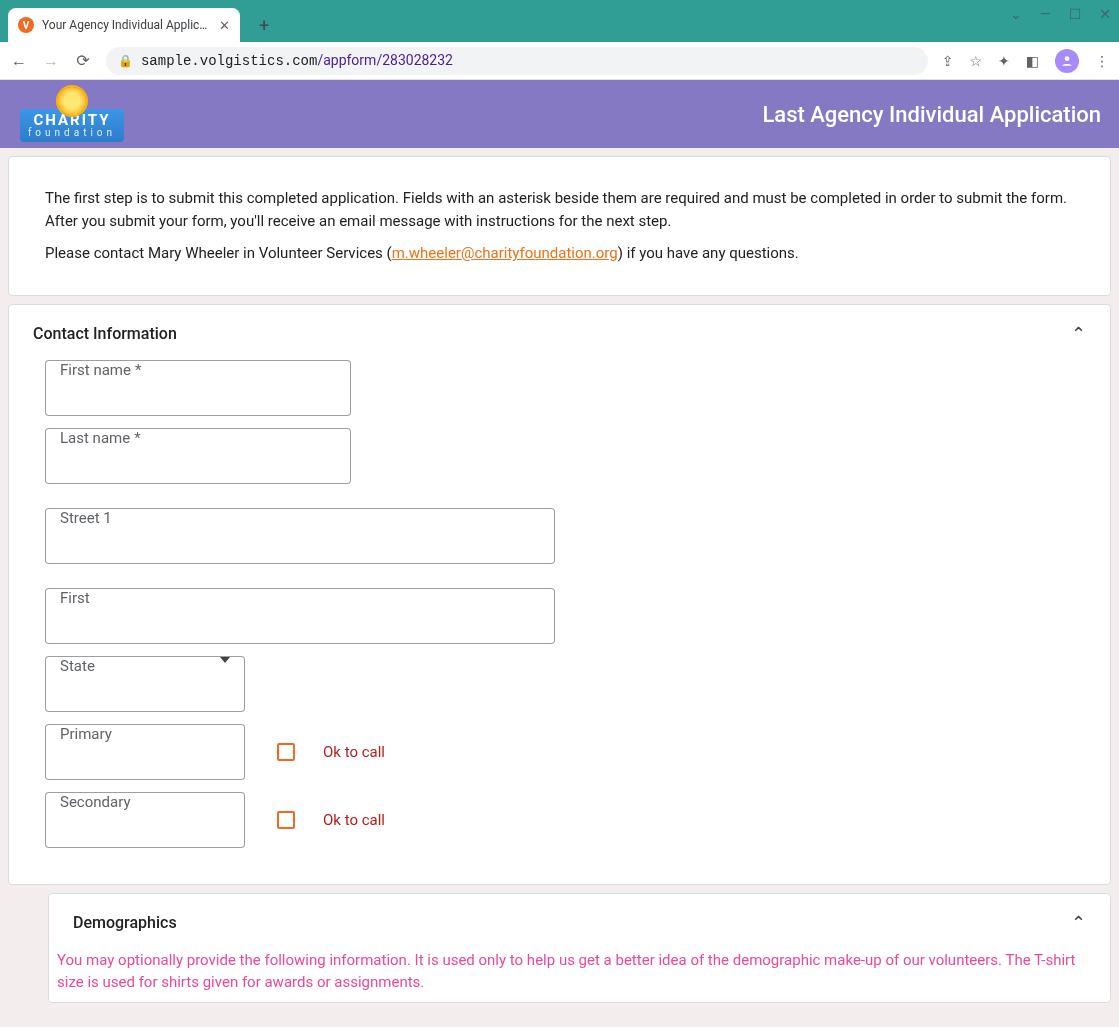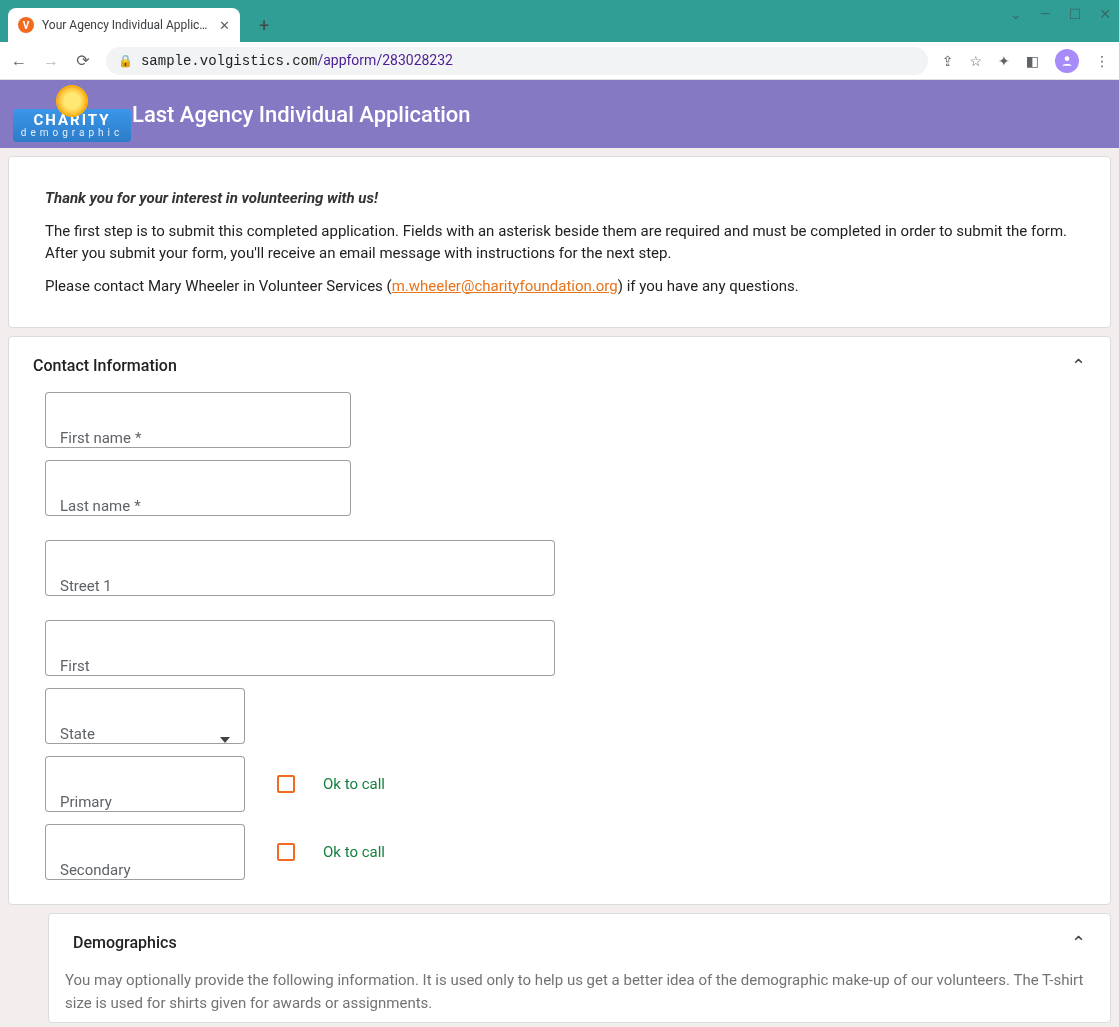--- a/index.html
+++ b/index.html
@@ -86,20 +86,21 @@
   }
 
   
   .page { background:#f4eded; height:calc(1027px - 80px); overflow:auto; padding:0; }
 
   .banner {
     background:#8679c4;
     height:68px;
     display:flex;
     align-items:center;
+    justify-content:space-between;
     padding:0 18px 0 12px;
   }
   .logo {
     display:flex; flex-direction:column; align-items:center; position:relative;
     width:120px;
   }
   .logo .sun {
     width:28px;height:28px;border-radius:50%;
     background: radial-gradient(circle,#ffe773 40%,#ffc93e 60%,#ff9800 90%);
     box-shadow: 0 0 0 2px #ffb300;
@@ -126,29 +127,29 @@
   }
   .card.intro p { margin:10px 0; font-size:15px; color:#222; line-height:1.5; }
   .card.intro .lead { font-style:italic; font-weight:bold; color:#333; }
   .card.intro a { color:#e8731a; text-decoration:underline; }
 
   .section-header {
     display:flex; justify-content:space-between; align-items:center;
     padding:18px 24px 4px 24px;
     font-size:16px; font-weight:500; color:#222;
   }
-  .section-card { background:#fff; border:1px solid #dadce0; border-radius:4px; margin:8px; padding-bottom:24px;}
+  .section-card { background:#fff; border:1px solid #dadce0; border-radius:4px; margin:8px; padding-bottom:36px;}
   .chev { font-size:18px; color:#444; cursor:pointer; }
 
   .field-wrap { padding:12px 36px 0 36px; }
   .text-field {
     border:1px solid rgba(0,0,0,.38);
     border-radius:4px;
     height:56px;
-    display:flex; align-items:flex-end;
+    display:flex; align-items:flex-start;
     padding:0 14px;
     color:#5f6368;
     font-size:15px;
     background:#fff;
     cursor:text;
   }
   .text-field.w-sm { width:306px; }
   .text-field.w-md { width:510px;margin-top:12px; }
   .text-field.w-xs { width:200px; }
   .text-field .req { margin-left:4px; }
@@ -157,23 +158,23 @@
   .select-field .dropdown-arrow {
     position:absolute; right:14px;
     border-left:5px solid transparent;
     border-right:5px solid transparent;
     border-top:6px solid #444;
   }
   .checkbox {
     width:18px;height:18px;border:2px solid #f26a21;border-radius:2px;
     margin-left:12px; cursor:pointer;
   }
-  .cb-label { margin-left:8px; font-size:15px; color:#15803d; }
-
-  .demo-text { padding:12px 24px 0 16px; font-size:15px; color:#737373; line-height:1.5;}
+  .cb-label { margin-left:8px; font-size:15px; color:#b91c1c; }
+
+  .demo-text { padding:12px 24px 0 8px; font-size:15px; color:#ec4899; line-height:1.5;}
 </style>
 </head>
 <body>
 
 <div class="browser-chrome">
   <div class="tab">
     <div class="favicon">V</div>
     <div class="tab-title">Your Agency Individual Applicati</div>
     <div class="tab-close">✕</div>
   </div>
@@ -211,28 +212,27 @@
   </div>
 </div>
 
 <div class="page">
 
   <div class="banner">
     <div class="logo">
       <div class="sun"></div>
       <div class="logo-box">
         <div class="l1">CHARITY</div>
-        <div class="l2">demographic</div>
+        <div class="l2">foundation</div>
       </div>
     </div>
     <div class="banner-title">Last Agency Individual Application</div>
   </div>
 
   <div class="card intro">
-    <p class="lead">Thank you for your interest in volunteering with us!</p>
     <p>The first step is to submit this completed application. Fields with an asterisk beside them are required and must be completed in order to submit the form. After you submit your form, you'll receive an email message with instructions for the next step.</p>
     <p>
       <span>Please contact Mary Wheeler in Volunteer Services (</span><a>m.wheeler@charityfoundation.org</a><span>) if you have any questions.</span>
     </p>
   </div>
 
   <div class="section-card">
     <div class="section-header">
       <span>Contact Information</span>
       <span class="chev">⌃</span>

